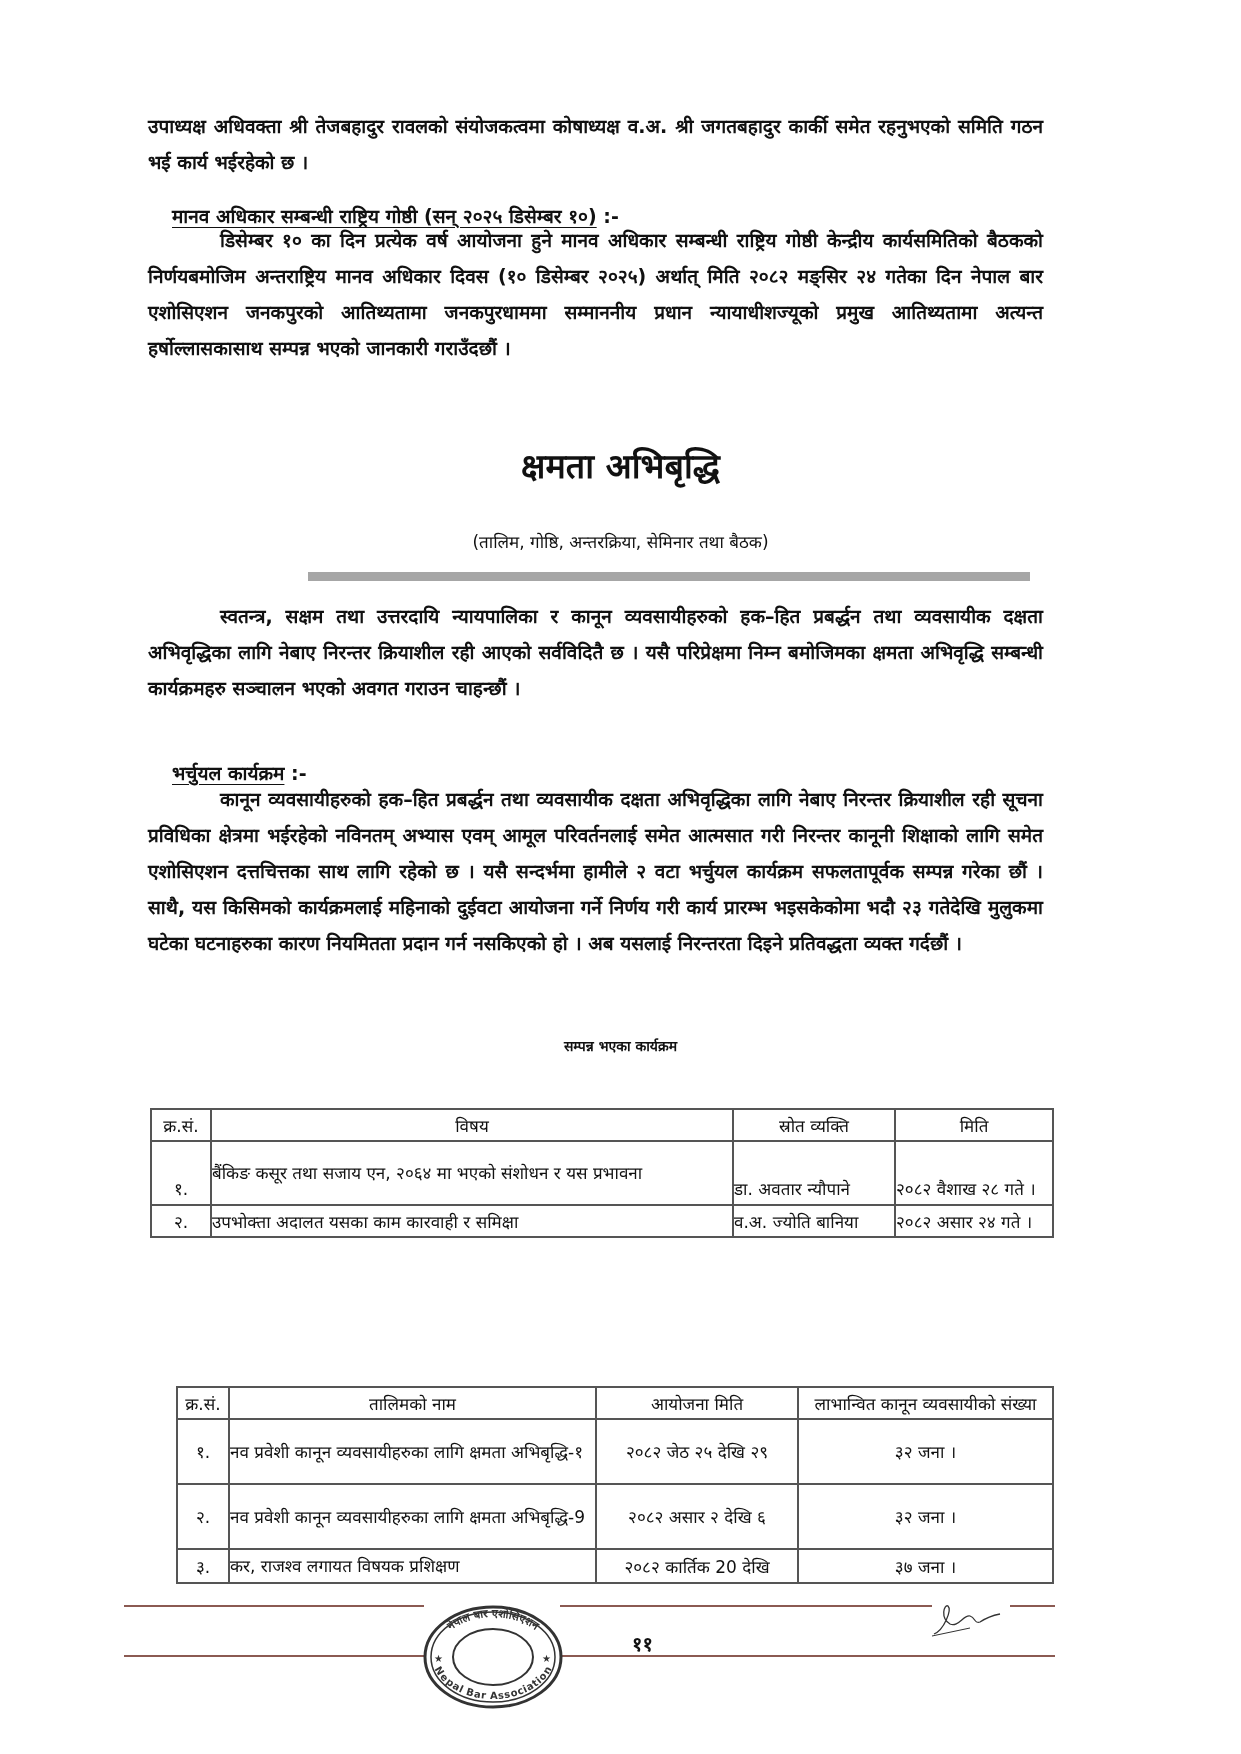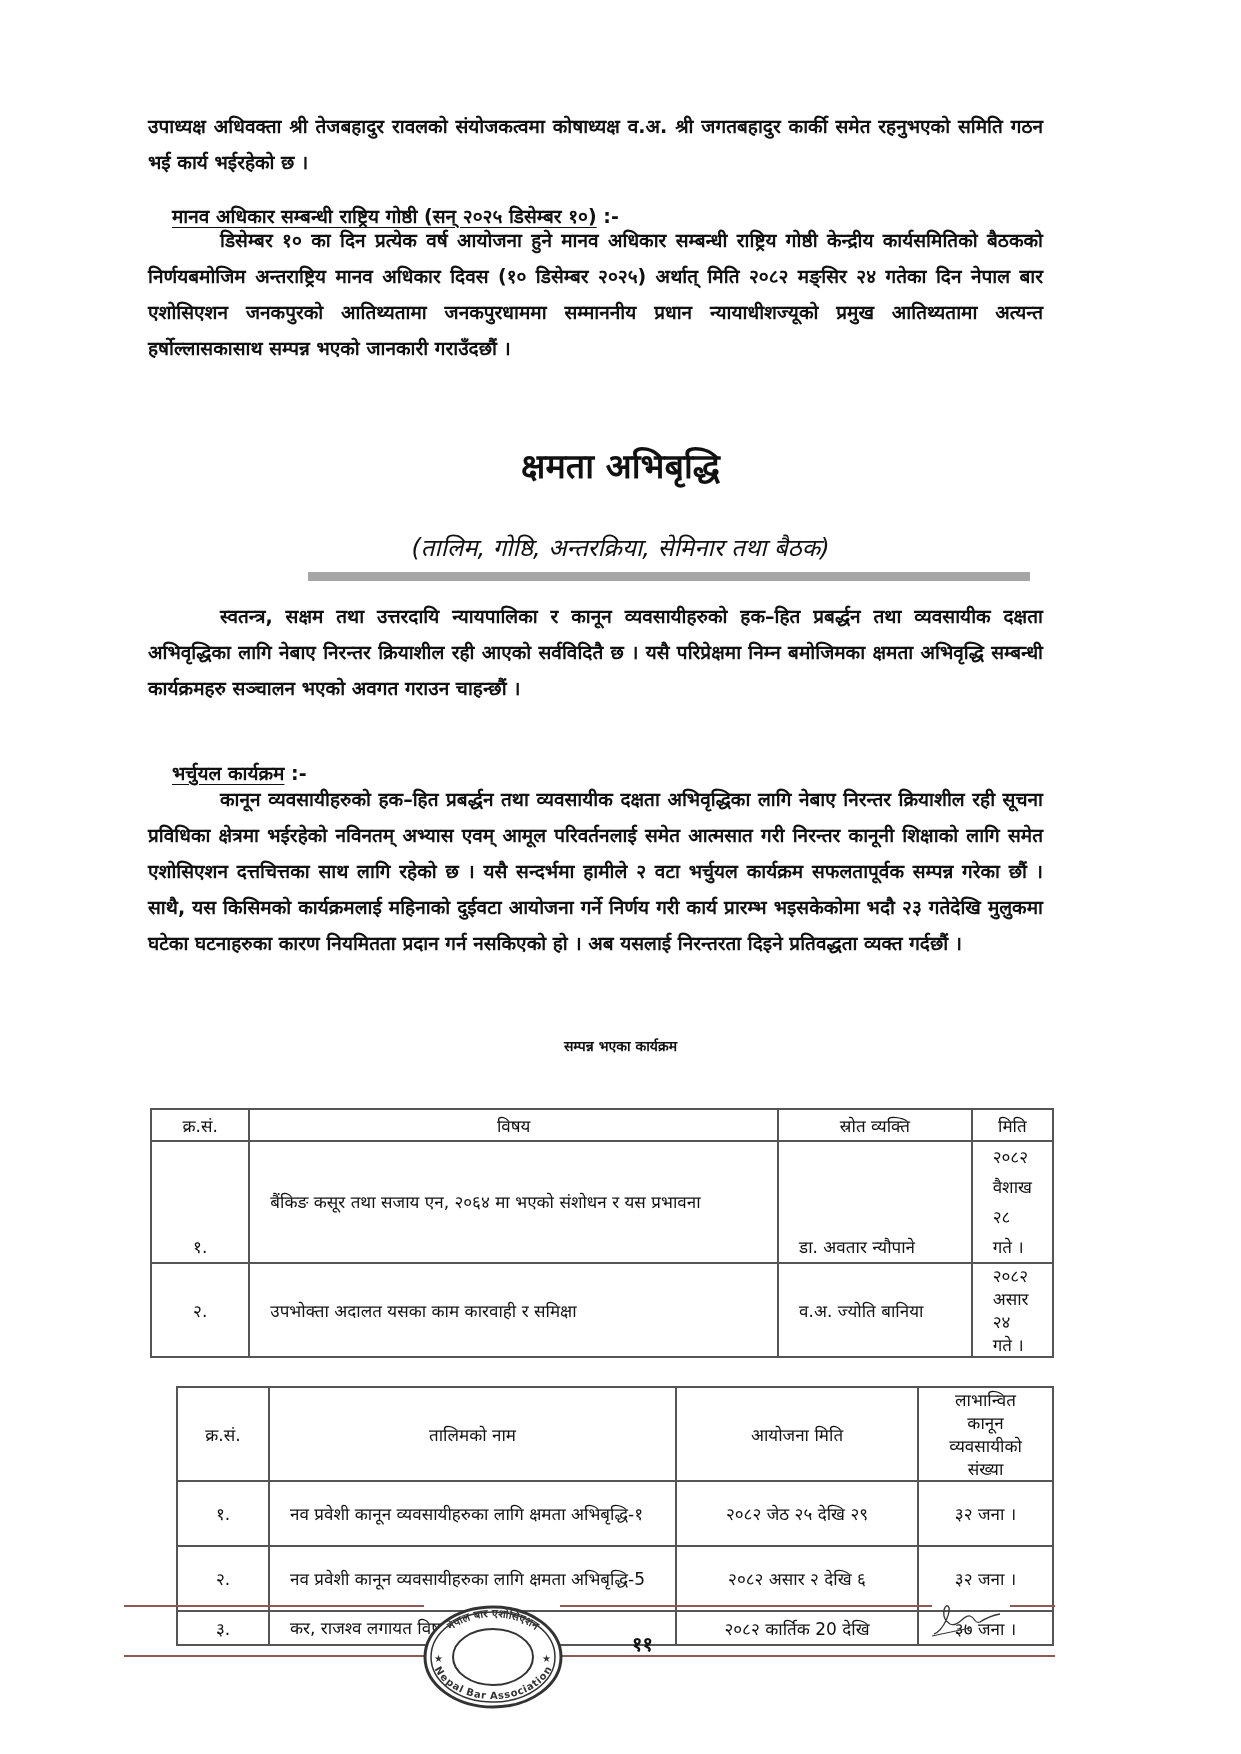--- a/index.html
+++ b/index.html
@@ -18,32 +18,32 @@
       position: absolute; left: 164px; font-size: 19px; font-weight: bold;
       margin: 8px; line-height: 30px;
     }
     .heading-u .u { text-decoration: underline; text-underline-offset: 4px; }
     .title {
       position: absolute; left: 0; width: 1241px; text-align: center;
       font-size: 34px; font-weight: bold; margin: 0;
     }
     .subtitle {
       position: absolute; left: 0; width: 1241px; text-align: center;
-      font-size: 24px; margin: 0; font-style: italic;
+      font-size: 17px; margin: 0;
     }
     .grey-bar { position: absolute; left: 308px; top: 572px; width: 722px; height: 9px; background: #a6a6a6; }
     .center-caption {
       position: absolute; left: 0; width: 1241px; text-align: center;
       font-size: 14px; font-weight: bold; margin: 0;
     }
     table.doc {
       position: absolute; border-collapse: collapse; font-size: 17px;
     }
     table.doc th, table.doc td {
-      border: 2px solid #555; padding: 0 20px; font-weight: normal; vertical-align: middle;
+      border: 2px solid #555; padding: 0 0; font-weight: normal; vertical-align: middle;
     }
     table.doc th { text-align: center; height: 30px; }
     #t1 { left: 150px; top: 1108px; width: 904px; }
     #t1 td.sn { text-align: center; width: 58px; vertical-align: bottom; }
     #t1 td.topic { width: 520px; border-radius: 10px; }
     #t1 td.person { width: 160px; vertical-align: bottom; }
     #t1 td.date { vertical-align: bottom; }
     #t1 tr.r1 td { height: 62px; line-height: 30px; }
     #t1 tr.r2 td { height: 30px; vertical-align: middle; }
     #t2 { left: 176px; top: 1386px; width: 878px; }
@@ -116,21 +116,21 @@
     </thead>
     <tbody>
       <tr class="tall">
         <td class="sn">१.</td>
         <td class="name">नव प्रवेशी कानून व्यवसायीहरुका लागि क्षमता अभिबृद्धि-१</td>
         <td class="date">२०८२ जेठ २५ देखि २९</td>
         <td class="count">३२ जना ।</td>
       </tr>
       <tr class="tall">
         <td class="sn">२.</td>
-        <td class="name">नव प्रवेशी कानून व्यवसायीहरुका लागि क्षमता अभिबृद्धि-5</td>
+        <td class="name">नव प्रवेशी कानून व्यवसायीहरुका लागि क्षमता अभिबृद्धि-9</td>
         <td class="date">२०८२ असार २ देखि ६</td>
         <td class="count">३२ जना ।</td>
       </tr>
       <tr class="short">
         <td class="sn">३.</td>
         <td class="name">कर, राजश्व लगायत विषयक प्रशिक्षण</td>
         <td class="date">२०८२ कार्तिक 20 देखि</td>
         <td class="count">३७ जना ।</td>
       </tr>
     </tbody>

